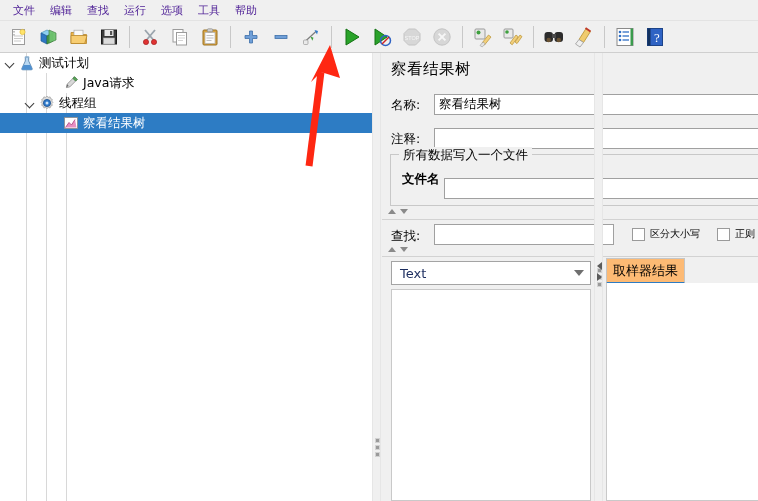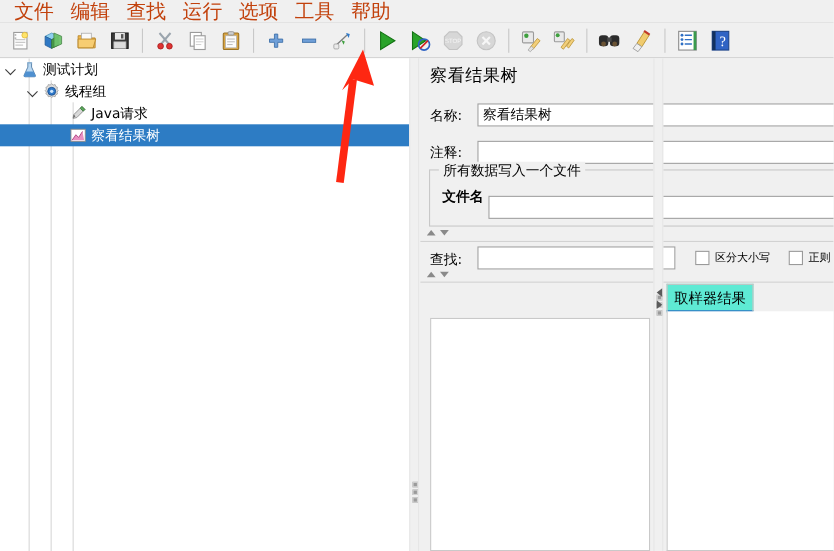--- a/index.html
+++ b/index.html
@@ -12,21 +12,21 @@
   }
   .app{position:relative;width:758px;height:501px;overflow:hidden;background:#f0f0f0;}
 
   
   .menubar{
     position:absolute;left:0;top:0;width:758px;height:21px;
     background:#f0f0f0;border-bottom:1px solid #e3e3e3;
     display:flex;align-items:center;padding-left:6px;box-sizing:border-box;
   }
   .menuitem{
-    font-size:18px;color:#c2410c;padding:2px 7px;margin-right:1px;cursor:default;
+    font-size:11px;color:#4c1d95;padding:2px 7px;margin-right:1px;cursor:default;
     line-height:15px;white-space:nowrap;
   }
 
   
   .toolbar{
     position:absolute;left:0;top:21px;width:758px;height:32px;
     background:#f0f0f0;border-bottom:1px solid #cfcfcf;
     display:flex;align-items:center;padding-left:4px;box-sizing:border-box;
   }
   .tbtn{
@@ -111,21 +111,21 @@
     display:flex;align-items:center;justify-content:space-between;padding:0 6px 0 8px;
   }
   .combo .ctext{font-size:13px;color:#1b2c5e;}
   .carrow{width:0;height:0;border-left:5px solid transparent;border-right:5px solid transparent;border-top:6px solid #6f6f6f;}
 
   .whitebox{position:absolute;background:#ffffff;border:1px solid #c9c9c9;box-sizing:border-box;}
   .tabscroll{position:absolute;display:flex;flex-direction:column;gap:3px;align-items:center;}
   .tri-l{width:0;height:0;border-top:4px solid transparent;border-bottom:4px solid transparent;border-right:5px solid #5b5b5b;}
   .tri-r{width:0;height:0;border-top:4px solid transparent;border-bottom:4px solid transparent;border-left:5px solid #5b5b5b;}
   .tab{
-    position:absolute;background:#5eead4;border:1px solid #c5c5c5;border-bottom:2px solid #2d7cc4;
+    position:absolute;background:#fdba74;border:1px solid #c5c5c5;border-bottom:2px solid #2d7cc4;
     box-sizing:border-box;font-size:13px;padding:3px 6px 2px 6px;white-space:nowrap;
   }
 
   
   .vsplit2{
     position:absolute;top:0;width:9px;height:448px;background:#f0f0f0;
     border-left:1px solid #e6e6e6;border-right:1px solid #e6e6e6;box-sizing:border-box;
   }
 
   .watermark{
@@ -408,46 +408,46 @@
         <span class="nodeicon">
           <svg width="16" height="16" viewBox="0 0 16 16">
             <path d="M6.3 2 h3.4 v4 l3.4 7.4 a1 1 0 0 1 -.9 1.4 H3.8 a1 1 0 0 1 -.9 -1.4 L6.3 6 Z" fill="#b9d8f2" stroke="#5e87ad" stroke-width=".9"></path>
             <path d="M4.6 10 h6.8 l1.7 3.4 a1 1 0 0 1 -.9 1.4 H3.8 a1 1 0 0 1 -.9 -1.4 Z" fill="#4f90d0"></path>
             <rect x="5.8" y="1.5" width="4.4" height="1.2" fill="#8fb6d6"></rect>
           </svg>
         </span>
         <span class="nodelabel">测试计划</span>
       </div>
 
+      <div class="treerow" style="padding-left:46px;">
+        <div class="toggle"></div>
+        <span class="nodeicon">
+          <svg width="16" height="16" viewBox="0 0 16 16">
+            <path d="M11.5 1.8 l2.7 2.7 -7.4 7.4 -3.4 .7 .7 -3.4 Z" fill="#d9d9d9" stroke="#8a8a8a" stroke-width=".8"></path>
+            <path d="M11.5 1.8 l2.7 2.7 -1.6 1.6 -2.7 -2.7 Z" fill="#5aa85a" stroke="#3a7a3a" stroke-width=".8"></path>
+            <path d="M3.4 12.6 l.7 -3.4 1.5 1.5 Z" fill="#6b6b6b"></path>
+          </svg>
+        </span>
+        <span class="nodelabel">Java请求</span>
+      </div>
+
       <div class="treerow" style="padding-left:22px;">
         <div class="toggle">
           <span class="chev"></span>
         </div>
         <span class="nodeicon">
           <svg width="16" height="16" viewBox="0 0 16 16">
             <path d="M8 1.2 l1.4 1.1 1.7 -.4 .6 1.7 1.6 .8 -.5 1.7 1.1 1.3 -1.1 1.3 .5 1.7 -1.6 .8 -.6 1.7 -1.7 -.4 -1.4 1.1 -1.4 -1.1 -1.7 .4 -.6 -1.7 -1.6 -.8 .5 -1.7 -1.1 -1.3 1.1 -1.3 -.5 -1.7 1.6 -.8 .6 -1.7 1.7 .4 Z" fill="#dcdcdc" stroke="#9a9a9a" stroke-width=".7"></path>
             <circle cx="8" cy="8" r="3.6" fill="#2f7acb" stroke="#1d4f8c" stroke-width=".8"></circle>
             <circle cx="8" cy="8" r="1.5" fill="#cfe6fb"></circle>
           </svg>
         </span>
         <span class="nodelabel">线程组</span>
       </div>
 
-      <div class="treerow" style="padding-left:46px;">
-        <div class="toggle"></div>
-        <span class="nodeicon">
-          <svg width="16" height="16" viewBox="0 0 16 16">
-            <path d="M11.5 1.8 l2.7 2.7 -7.4 7.4 -3.4 .7 .7 -3.4 Z" fill="#d9d9d9" stroke="#8a8a8a" stroke-width=".8"></path>
-            <path d="M11.5 1.8 l2.7 2.7 -1.6 1.6 -2.7 -2.7 Z" fill="#5aa85a" stroke="#3a7a3a" stroke-width=".8"></path>
-            <path d="M3.4 12.6 l.7 -3.4 1.5 1.5 Z" fill="#6b6b6b"></path>
-          </svg>
-        </span>
-        <span class="nodelabel">Java请求</span>
-      </div>
-
       <div class="treerow sel" style="padding-left:46px;">
         <div class="toggle"></div>
         <span class="nodeicon">
           <svg width="16" height="16" viewBox="0 0 16 16">
             <rect x="1.5" y="2.5" width="13" height="11" fill="#ffffff" stroke="#8a8a8a" stroke-width=".8"></rect>
             <path d="M2.5 12.5 L6 7.5 L8.5 10 L12 4.5 L13.5 12.5 Z" fill="#e98fc2"></path>
             <path d="M2.5 12.5 L6 7.5 L8.5 10 L12 4.5" fill="none" stroke="#b04b86" stroke-width=".9"></path>
           </svg>
         </span>
         <span class="nodelabel">察看结果树</span>
@@ -503,20 +503,24 @@
         <span class="cbox"></span>
         <span class="cblabel">正则</span>
       </div>
 
       <div class="hsepline" style="left:0;top:203px;width:376px;"></div>
       <div class="miniarrows" style="left:6px;top:194px;">
         <span class="up"></span>
         <span class="dn"></span>
       </div>
 
+      <div class="combo" style="left:9px;top:208px;width:200px;height:24px;">
+        <span class="ctext">Text</span>
+        <span class="carrow"></span>
+      </div>
 
       <div class="whitebox" style="left:9px;top:236px;width:200px;height:212px;"></div>
 
       <div class="vsplit2" style="left:212px;">
         <div class="gripdots" style="top:215px;">
           <i></i>
             <i></i>
             <i></i>
         </div>
       </div>

